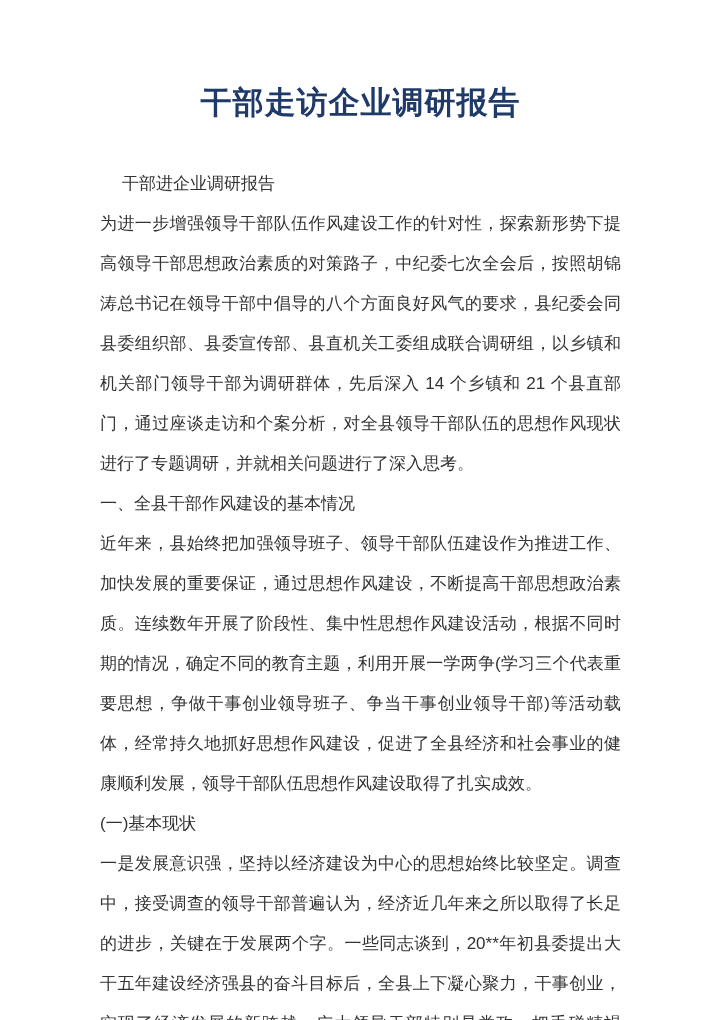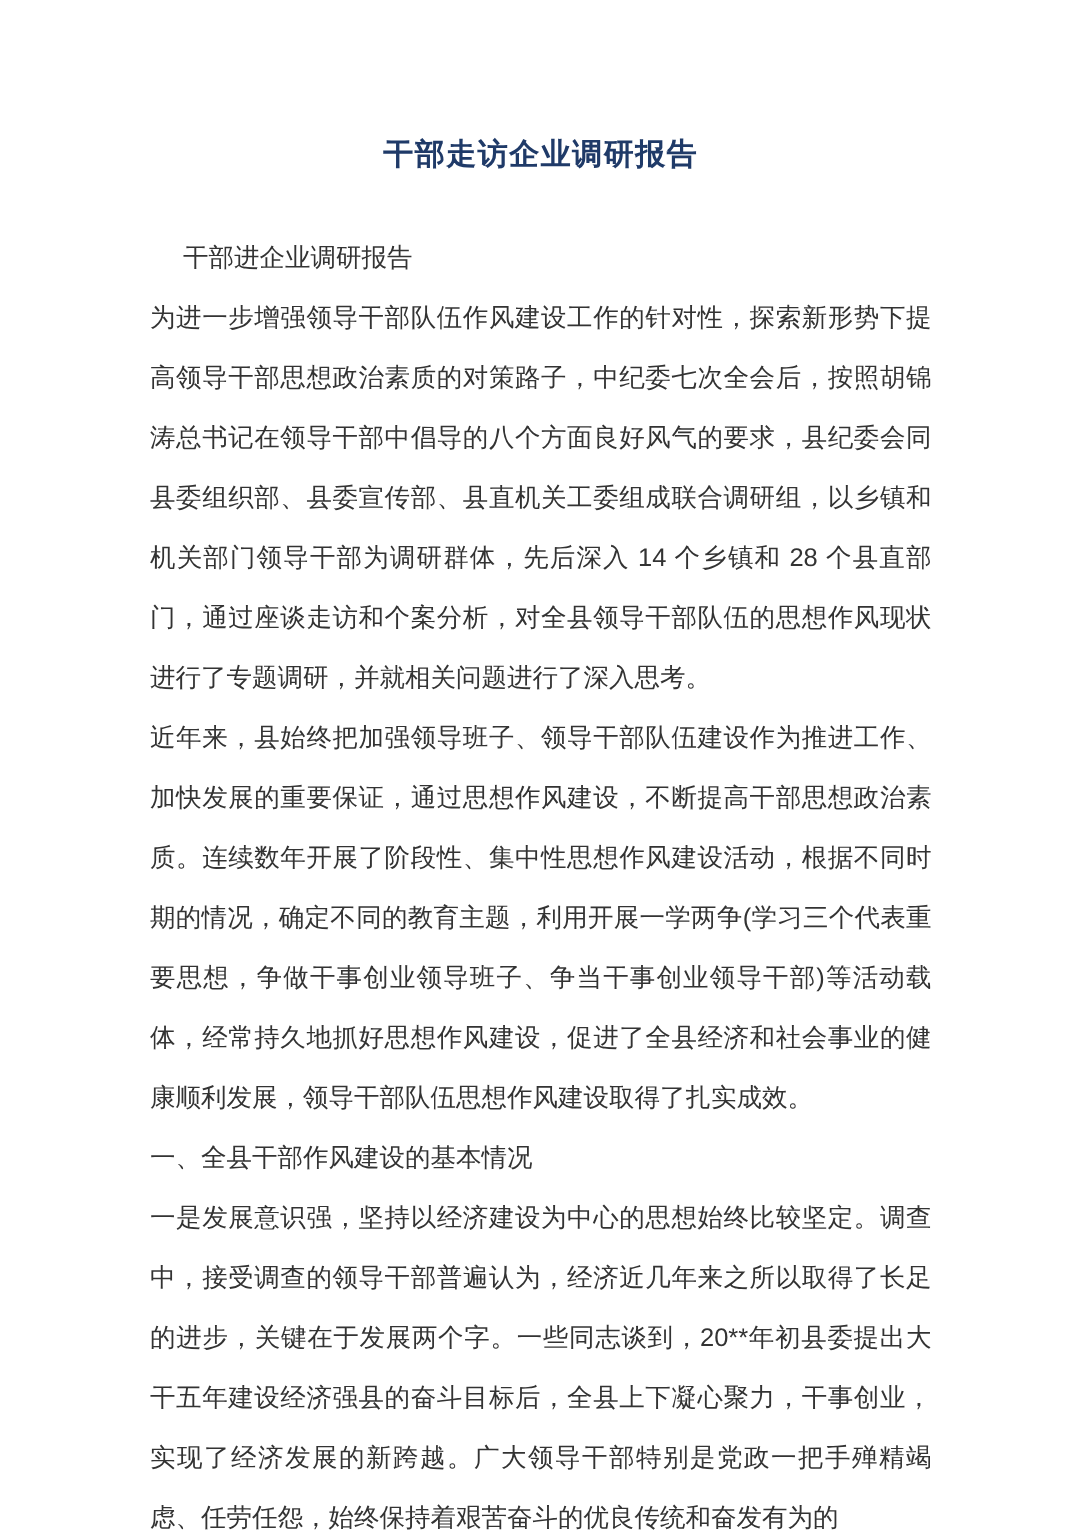--- a/index.html
+++ b/index.html
@@ -14,24 +14,24 @@
     background: #ffffff;
     overflow: hidden;
     font-family: "Liberation Sans", "DejaVu Sans", sans-serif;
     box-sizing: border-box;
   }
   .content {
     padding: 0 100px;
     box-sizing: border-box;
   }
   .doc-title {
-    margin: 0 0 32px 0;
+    margin: 0 0 44px 0;
     padding-top: 86px;
     text-align: center;
-    font-size: 20px;
+    font-size: 31px;
     line-height: 34px;
     font-weight: bold;
     color: #1F3A68;
     letter-spacing: 1px;
   }
   .doc-body p {
     margin: 0;
     font-size: 17px;
     line-height: 40px;
     color: #333333;
@@ -43,19 +43,20 @@
   }
 </style>
 </head>
 <body>
 
 <div class="page">
   <div class="content">
     <h1 class="doc-title">干部走访企业调研报告</h1>
     <div class="doc-body">
       <p class="indent-small">干部进企业调研报告</p>
-      <p>为进一步增强领导干部队伍作风建设工作的针对性，探索新形势下提高领导干部思想政治素质的对策路子，中纪委七次全会后，按照胡锦涛总书记在领导干部中倡导的八个方面良好风气的要求，县纪委会同县委组织部、县委宣传部、县直机关工委组成联合调研组，以乡镇和机关部门领导干部为调研群体，先后深入 14 个乡镇和 28 个县直部门，通过座谈走访和个案分析，对全县领导干部队伍的思想作风现状进行了专题调研，并就相关问题进行了深入思考。</p>
+      <p>为进一步增强领导干部队伍作风建设工作的针对性，探索新形势下提高领导干部思想政治素质的对策路子，中纪委七次全会后，按照胡锦涛总书记在领导干部中倡导的八个方面良好风气的要求，县纪委会同县委组织部、县委宣传部、县直机关工委组成联合调研组，以乡镇和机关部门领导干部为调研群体，先后深入 14 个乡镇和 21 个县直部门，通过座谈走访和个案分析，对全县领导干部队伍的思想作风现状进行了专题调研，并就相关问题进行了深入思考。</p>
+      <p>一、全县干部作风建设的基本情况</p>
       <p>近年来，县始终把加强领导班子、领导干部队伍建设作为推进工作、加快发展的重要保证，通过思想作风建设，不断提高干部思想政治素质。连续数年开展了阶段性、集中性思想作风建设活动，根据不同时期的情况，确定不同的教育主题，利用开展一学两争(学习三个代表重要思想，争做干事创业领导班子、争当干事创业领导干部)等活动载体，经常持久地抓好思想作风建设，促进了全县经济和社会事业的健康顺利发展，领导干部队伍思想作风建设取得了扎实成效。</p>
-      <p>一、全县干部作风建设的基本情况</p>
+      <p>(一)基本现状</p>
       <p>一是发展意识强，坚持以经济建设为中心的思想始终比较坚定。调查中，接受调查的领导干部普遍认为，经济近几年来之所以取得了长足的进步，关键在于发展两个字。一些同志谈到，20**年初县委提出大干五年建设经济强县的奋斗目标后，全县上下凝心聚力，干事创业，实现了经济发展的新跨越。广大领导干部特别是党政一把手殚精竭虑、任劳任怨，始终保持着艰苦奋斗的优良传统和奋发有为的</p>
     </div>
   </div>
 </div>
 
 </body></html>

